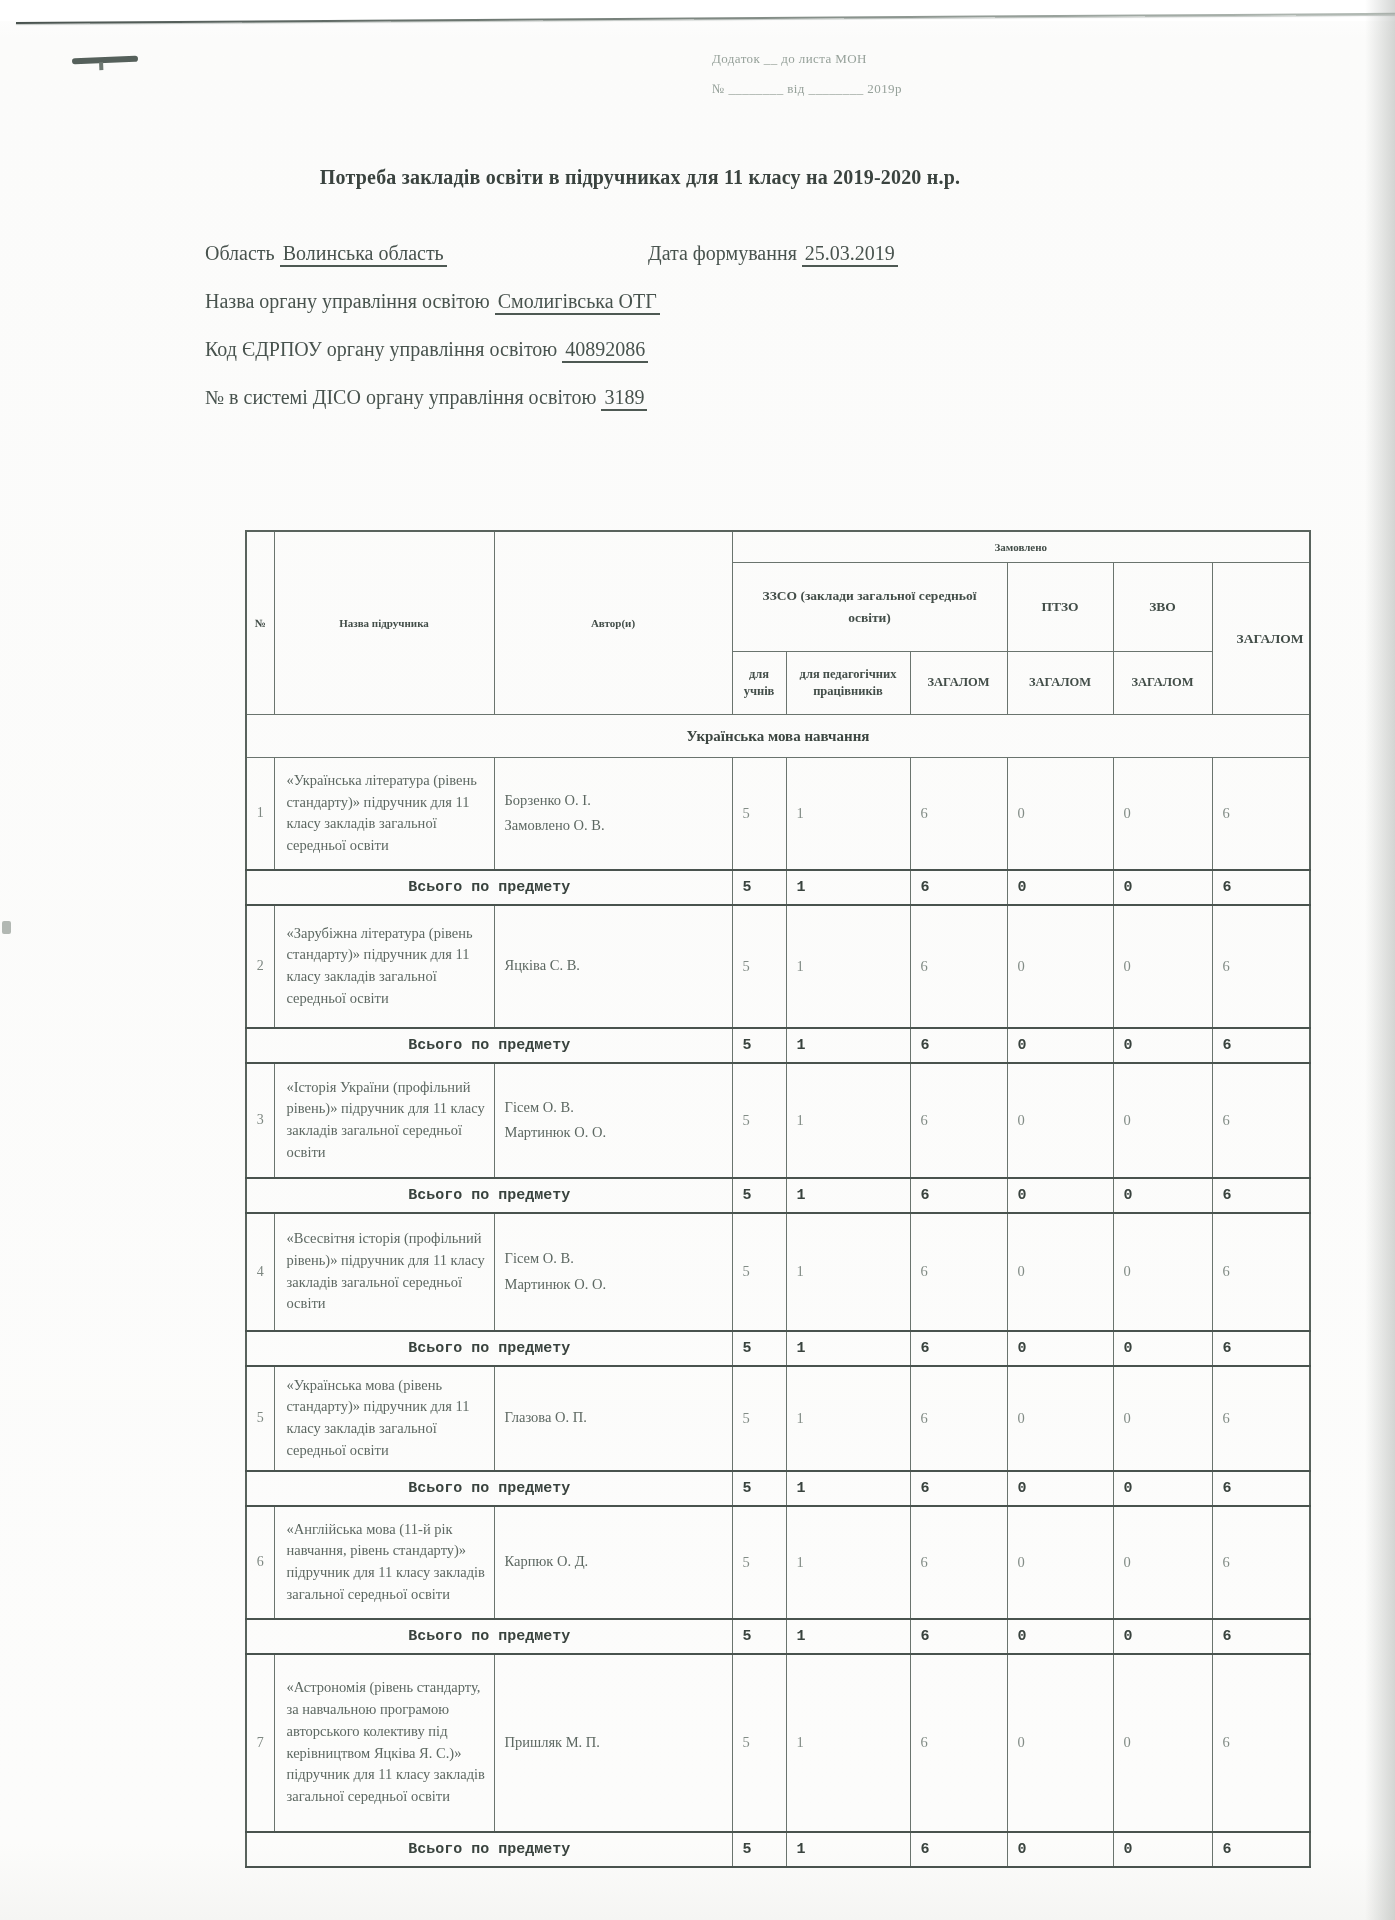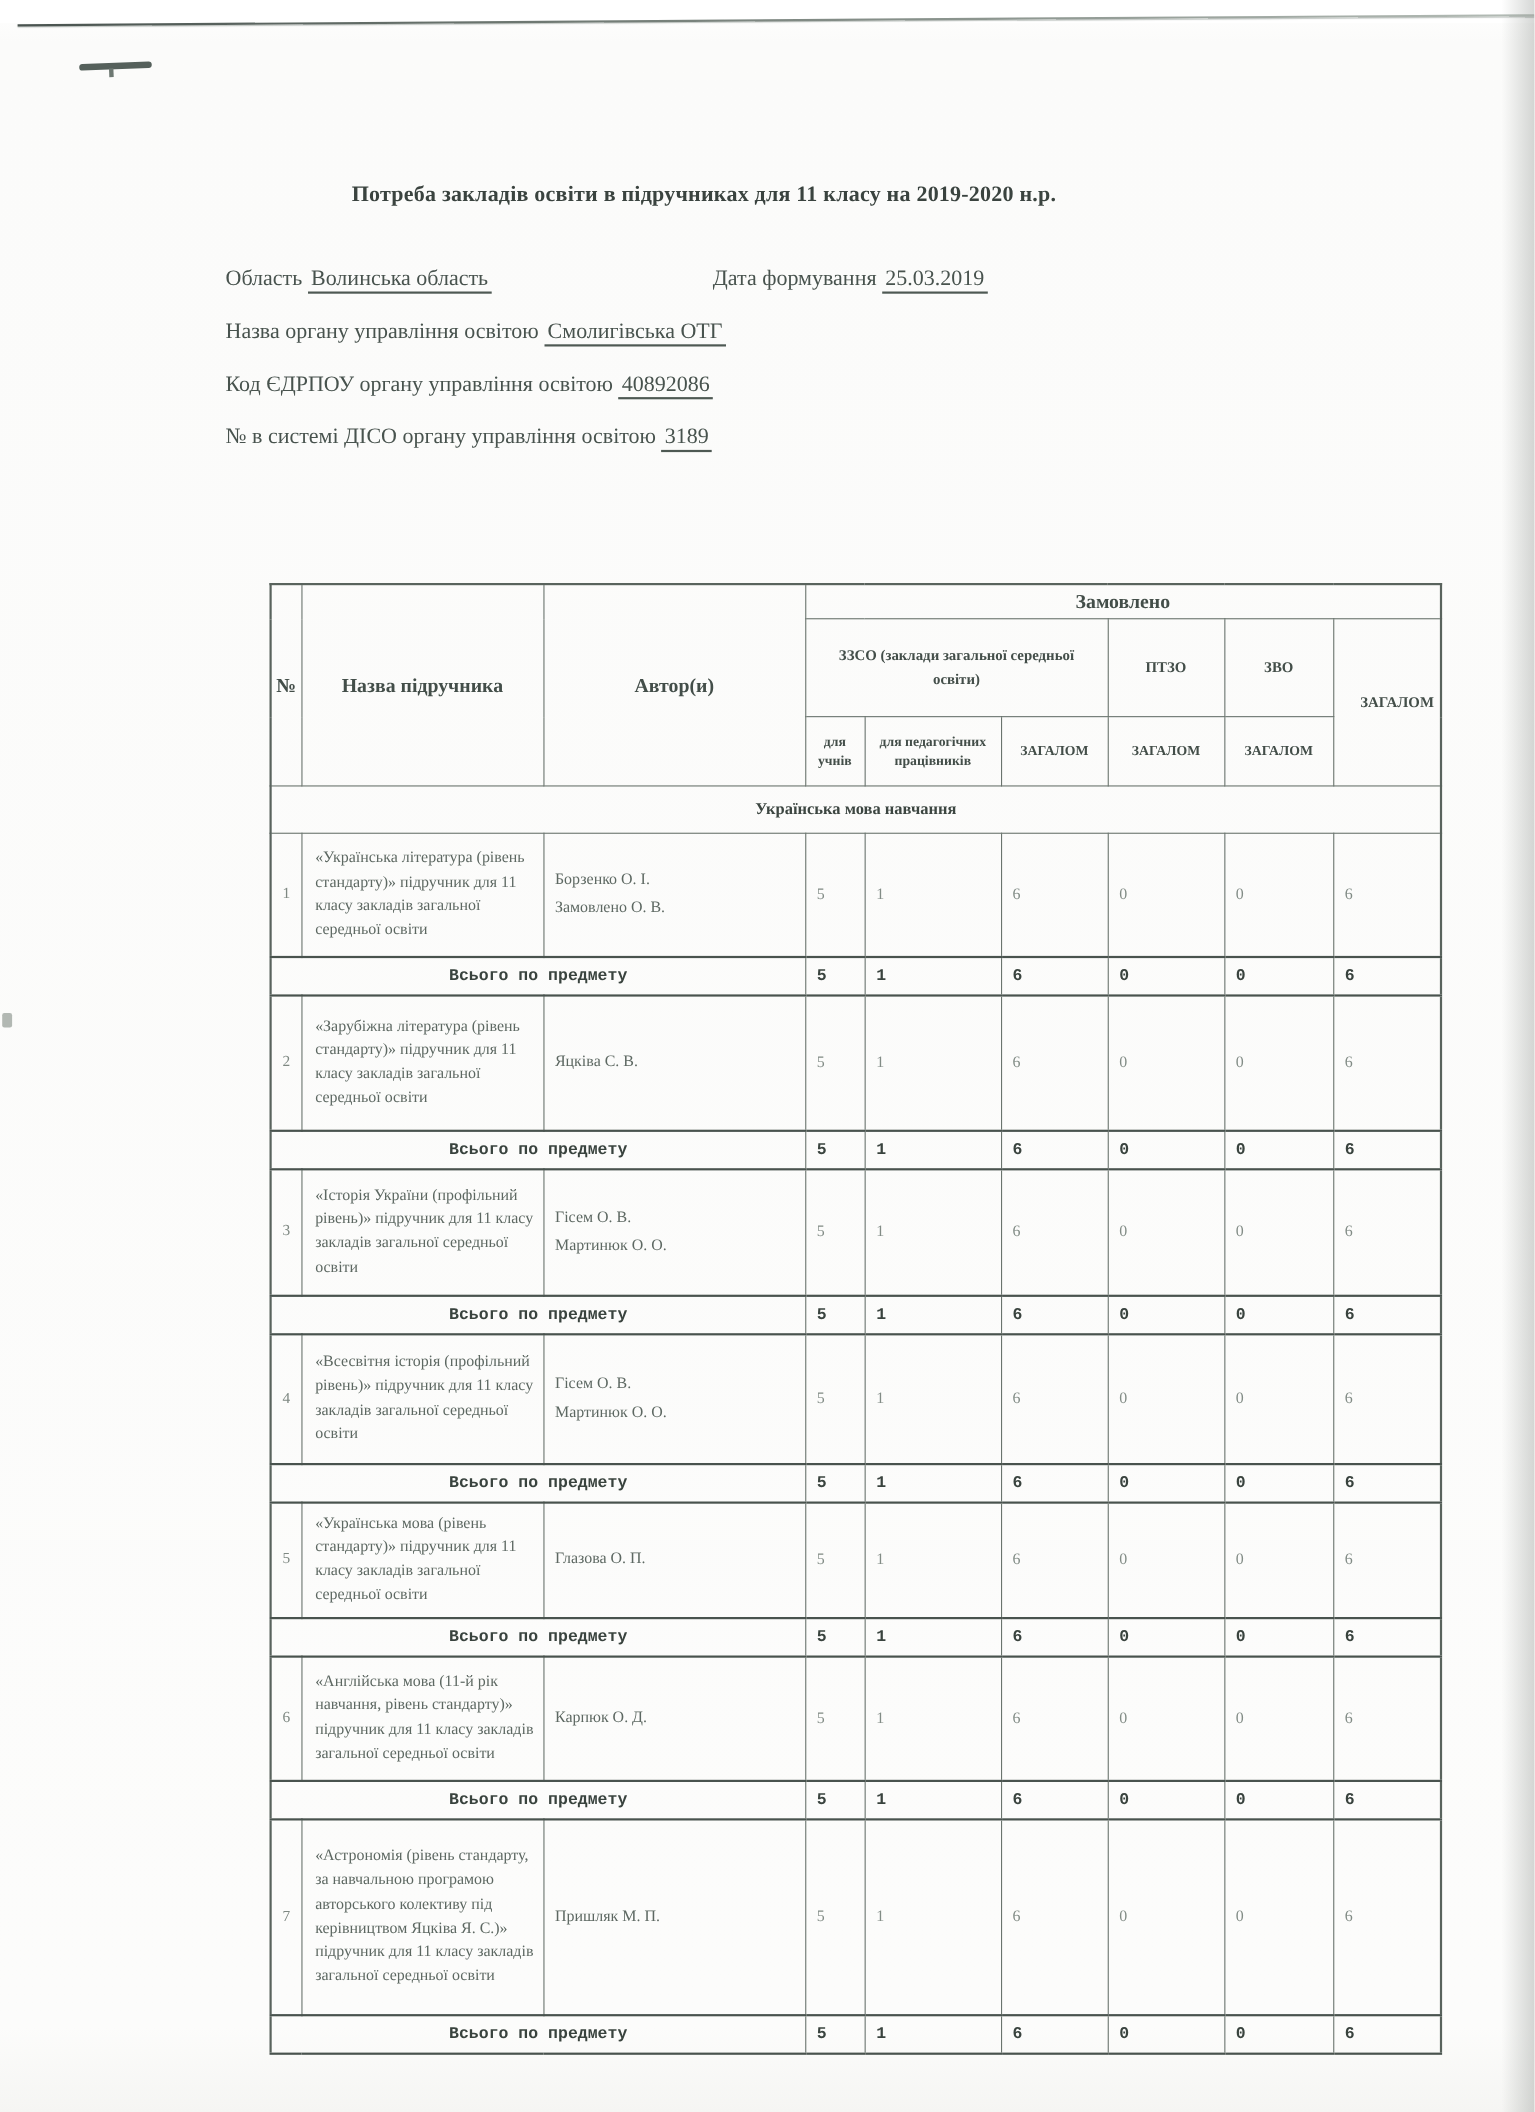--- a/index.html
+++ b/index.html
@@ -36,21 +36,21 @@
   
   .fields{position:absolute;left:205px;top:242px;width:1120px;font-size:20px;color:#48534e;}
   .field-line{position:relative;height:48px;}
   .uv{border-bottom:2px solid #4e5953;padding:0 3px 1px 3px;}
   .date-group{position:absolute;left:443px;top:0;}
   
   .needs-table{position:absolute;left:245px;top:530px;}
   table{border-collapse:collapse;table-layout:fixed;width:1064px;border:2px solid #59635d;}
   th,td{border:1px solid #6a746e;vertical-align:middle;padding:0;}
   th{font-weight:bold;color:#434e49;}
-  .hdr-main{font-size:18px;height:30px;}
+  .hdr-main{font-size:11px;height:30px;}
   .hdr-top{font-size:13.5px;line-height:1.6;padding:2px 24px;height:84px;}
   .hdr-sub{font-size:12.5px;line-height:1.4;padding:2px 3px;height:58px;}
   .section-row td{height:42px;text-align:center;font-weight:bold;font-size:15px;color:#3c4641;}
   .book-num{text-align:center;color:#7e8882;font-size:14px;}
   .book-title{font-size:14.5px;color:#5d6862;line-height:1.5;padding:8px 8px 8px 12px;text-align:left;}
   .book-authors{font-size:14.5px;color:#5d6862;line-height:1.75;padding-left:10px;text-align:left;}
   .val{font-size:14.5px;color:#828c86;padding-left:10px;text-align:left;}
   .total-row td{border-top:2px solid #49534e;border-bottom:2px solid #49534e;font-family:Liberation Mono, monospace;}
   .total-label{text-align:center;font-weight:bold;font-size:15px;color:#39433e;height:33px;}
   .total-val{font-weight:bold;font-size:15px;color:#39433e;padding-left:10px;text-align:left;}
@@ -58,20 +58,24 @@
 </head>
 <body>
 
 <div class="page">
 
   <div class="top-band"></div>
   <div class="crease"></div>
   <div class="dash-mark"></div>
   <div class="left-mark"></div>
 
+  <div class="annotation">
+    <div>Додаток __ до листа МОН</div>
+    <div>№ ________ від ________ 2019р</div>
+  </div>
 
   <h1 class="doc-title">Потреба закладів освіти в підручниках для 11 класу на 2019-2020 н.р.</h1>
 
   <div class="fields">
     <div class="field-line">
       <span>Область</span>
       <span class="uv">Волинська область</span>
       <span class="date-group">
         <span>Дата формування</span>
         <span class="uv">25.03.2019</span>

